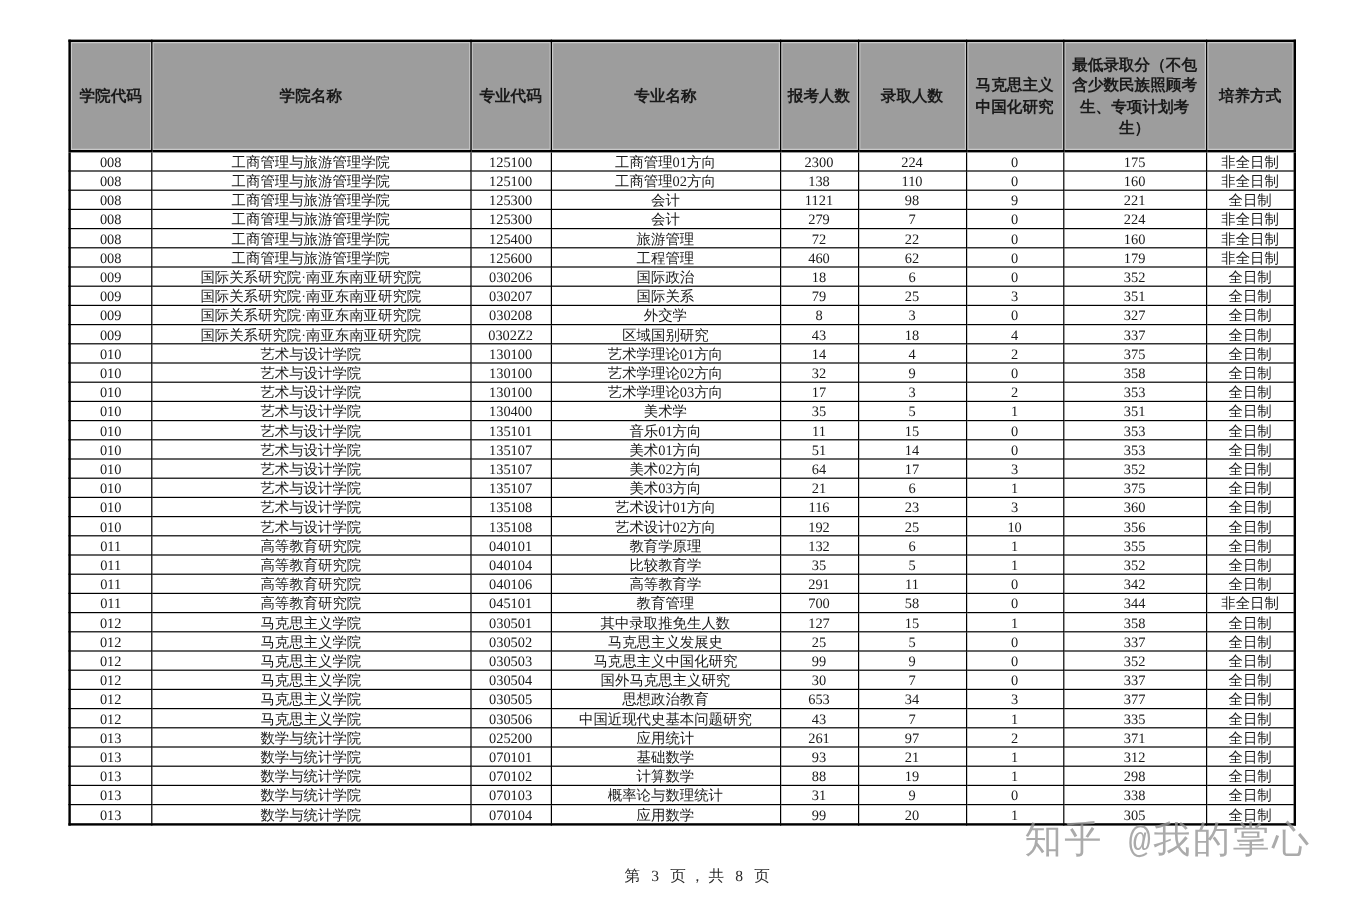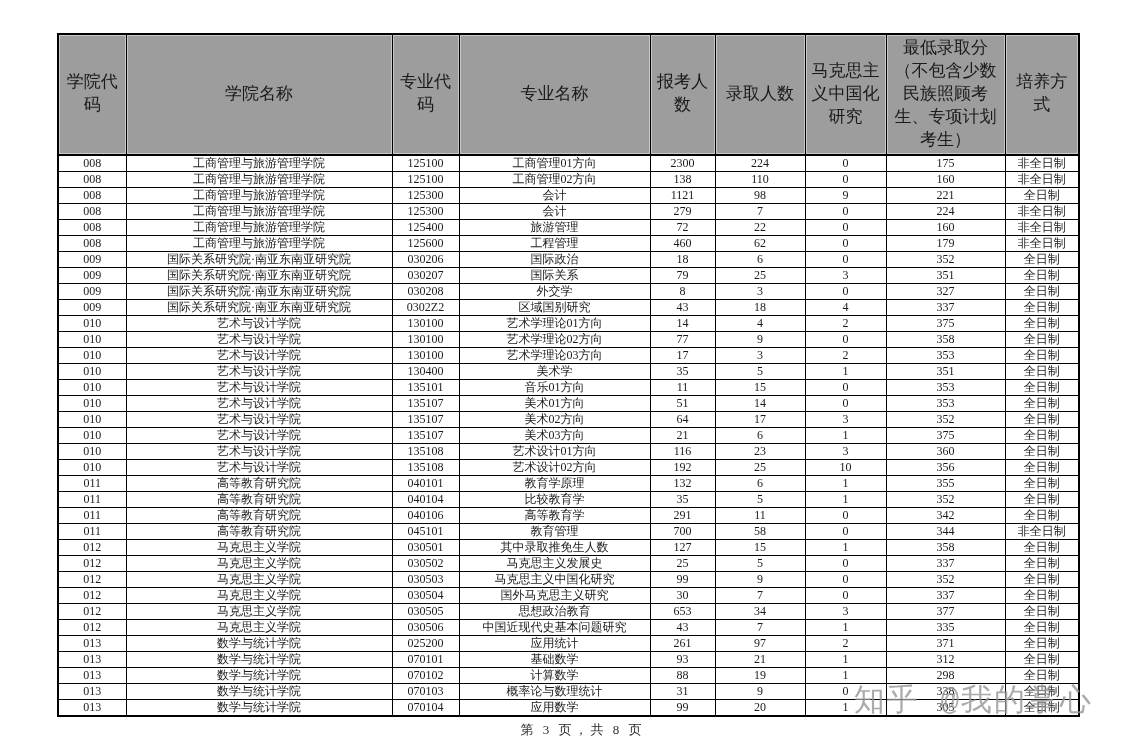--- a/index.html
+++ b/index.html
@@ -25,22 +25,22 @@
     width: 1021px;
     border-collapse: collapse;
     table-layout: fixed;
     border: 2px solid #000;
   }
   table.data-table th {
     background: #9d9d9d;
     border: 1px solid #000;
     border-bottom: 2px solid #000;
     height: 86px;
-    font-weight: normal;
-    font-size: 17px;
+    font-weight: bold;
+    font-size: 13px;
     line-height: 1.35;
     text-align: center;
     vertical-align: middle;
     padding: 2px 4px;
     box-shadow: inset 0 0 0 1px #c9c9c9;
   }
   table.data-table td {
     border: 1px solid #000;
     height: 15px;
     font-size: 12px;
@@ -225,21 +225,21 @@
           <td>4</td>
           <td>2</td>
           <td>375</td>
           <td>全日制</td>
         </tr>
         <tr>
           <td>010</td>
           <td>艺术与设计学院</td>
           <td>130100</td>
           <td>艺术学理论02方向</td>
-          <td>77</td>
+          <td>32</td>
           <td>9</td>
           <td>0</td>
           <td>358</td>
           <td>全日制</td>
         </tr>
         <tr>
           <td>010</td>
           <td>艺术与设计学院</td>
           <td>130100</td>
           <td>艺术学理论03方向</td>

